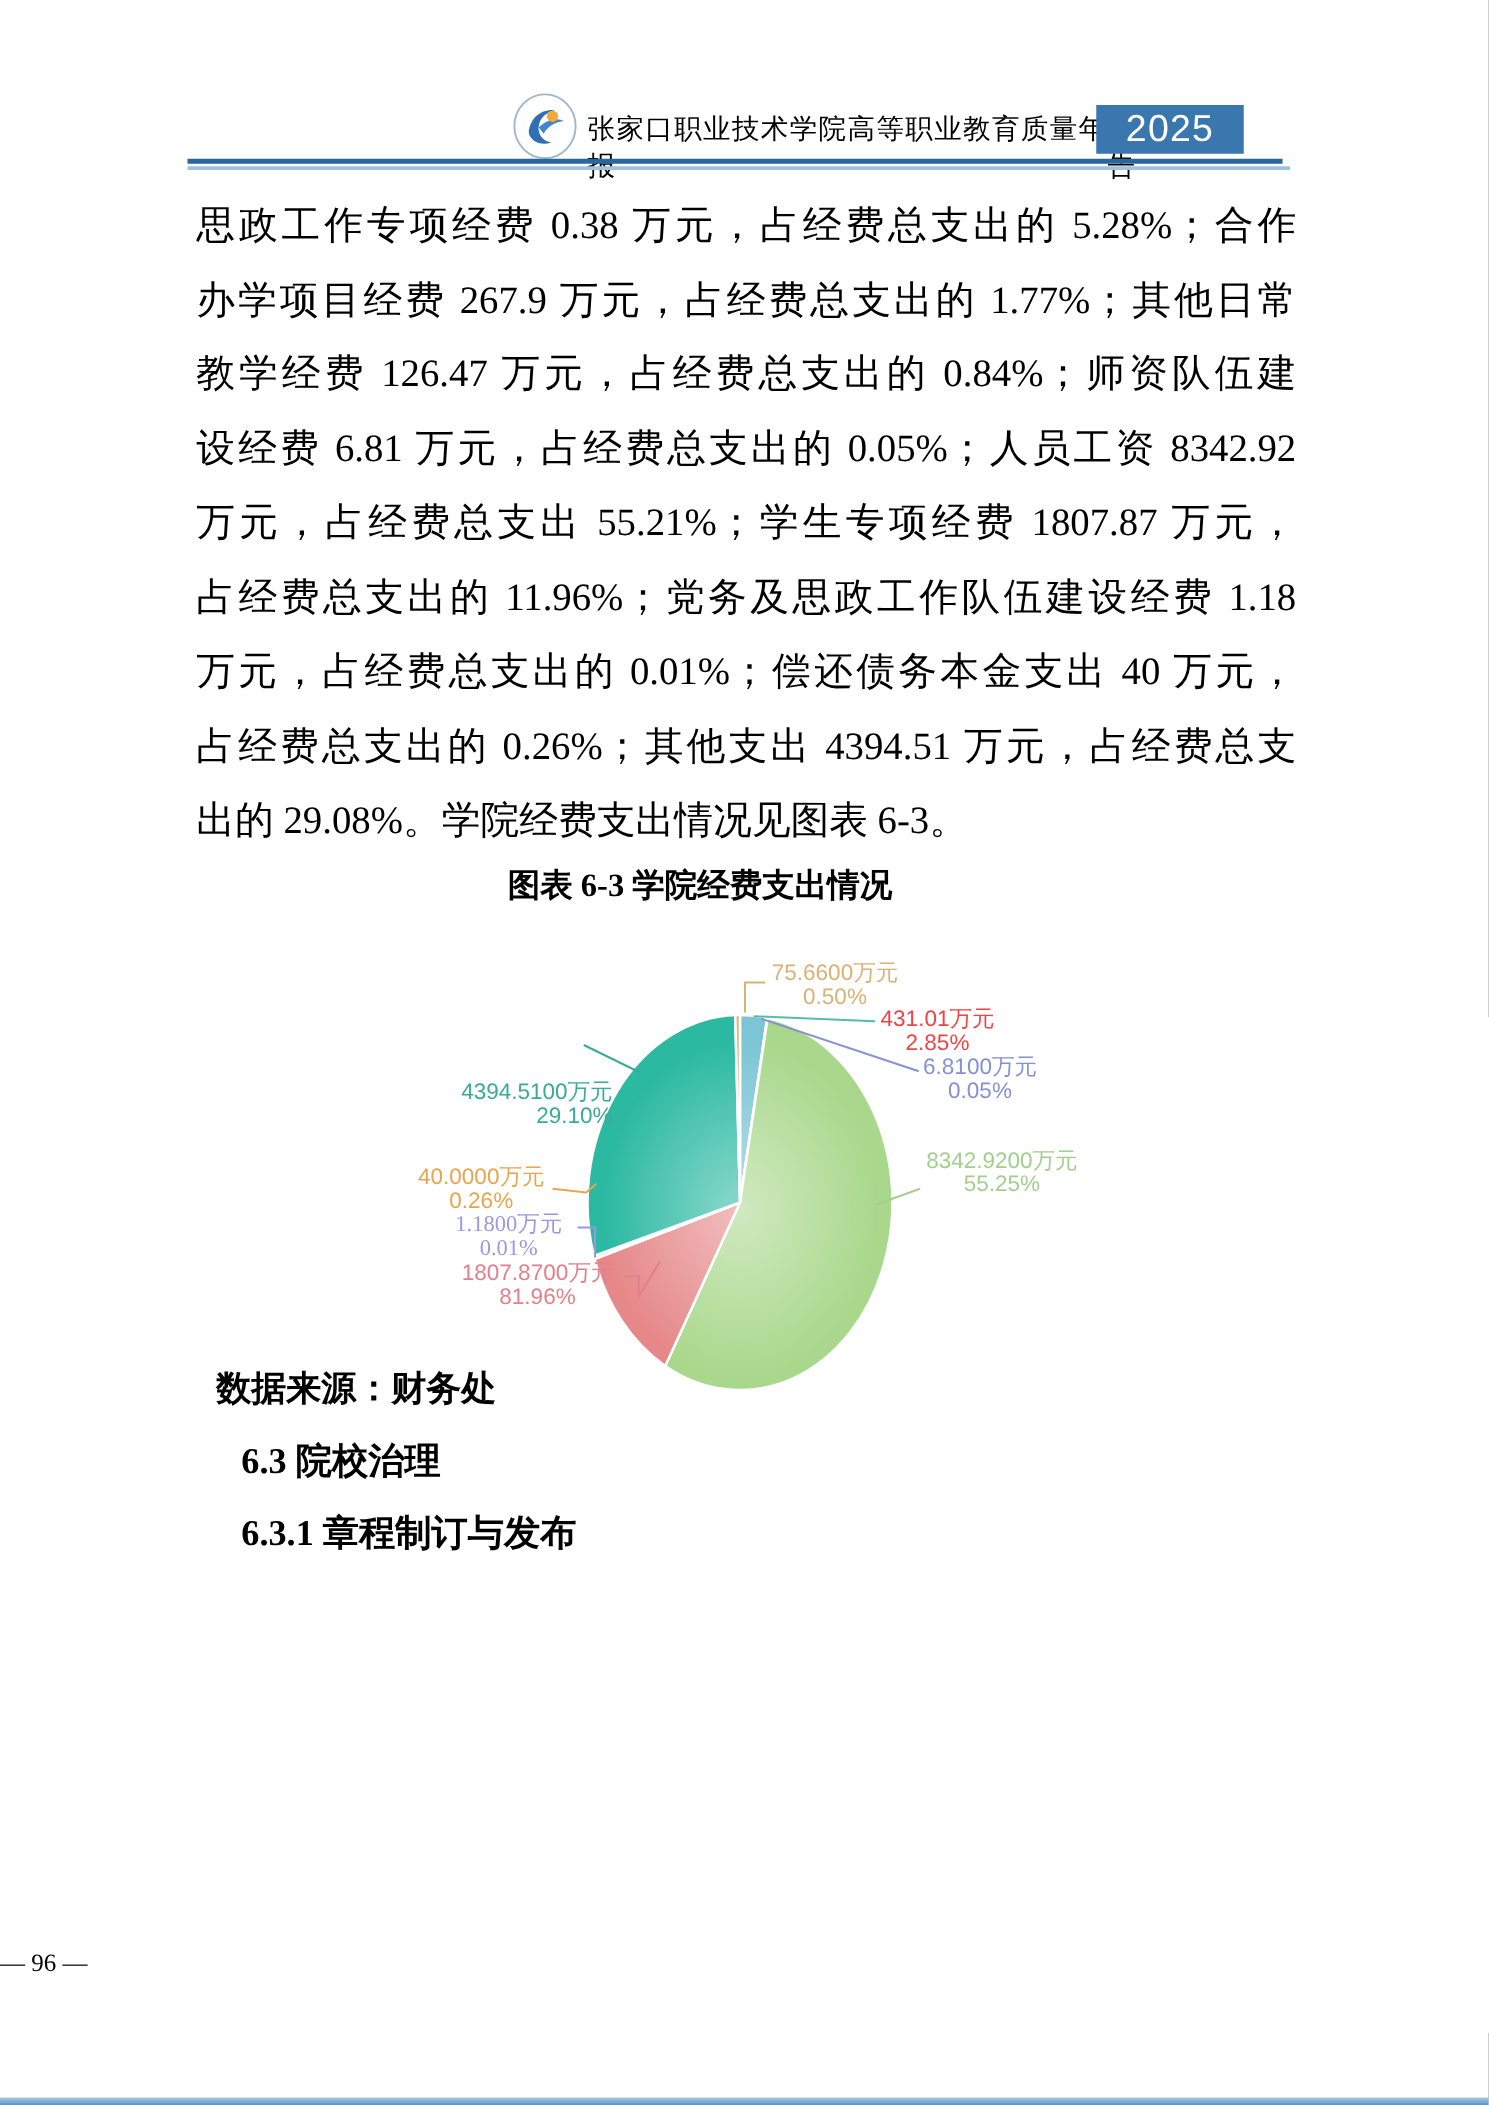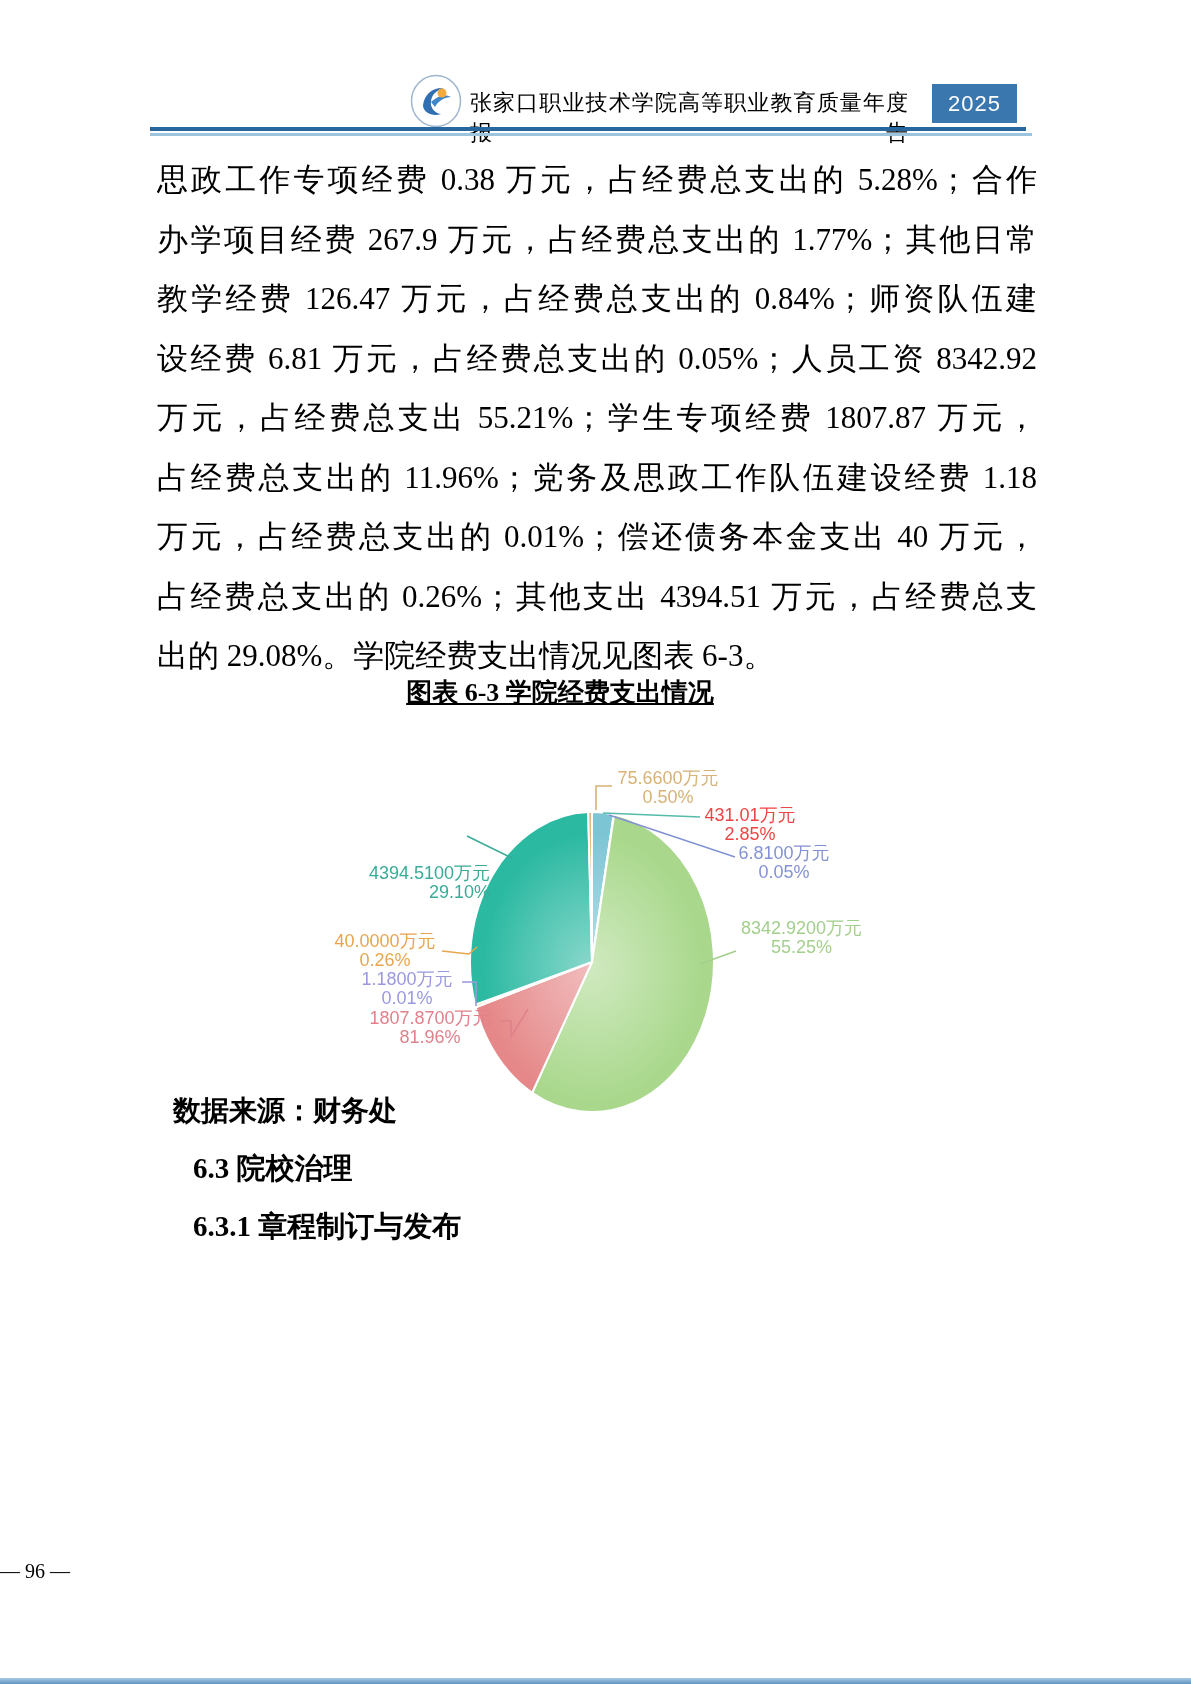--- a/index.html
+++ b/index.html
@@ -4,44 +4,44 @@
 <style>
   html,body{margin:0;padding:0;background:#888;}
   .page{position:relative;width:1191px;height:1684px;margin:0 auto;background:#ffffff;
         font-family:"Liberation Serif","DejaVu Serif",serif;color:#000;overflow:hidden;}
 
   
   .logo{position:absolute;left:410px;top:74px;width:52px;height:54px;}
   .header-title{position:absolute;left:470px;top:88px;width:438px;height:30px;
                 font-size:22px;line-height:30px;text-align:justify;text-align-last:justify;
                 font-weight:400;}
-  .year-badge{position:absolute;left:932px;top:84px;width:85px;height:39px;
+  .year-badge{position:absolute;left:877px;top:84px;width:118px;height:39px;
               display:flex;align-items:center;justify-content:center;
-              color:#fff;font-size:22px;letter-spacing:1px;
+              color:#fff;font-size:30px;letter-spacing:1px;
               font-family:"Liberation Sans","DejaVu Sans",sans-serif;}
   .rule-dark{position:absolute;left:150px;top:127px;width:876px;height:4px;background:#28679e;}
   .rule-light{position:absolute;left:150px;top:133px;width:882px;height:3px;background:#9cc4df;}
 
   
   .intro{position:absolute;left:157px;top:150px;width:880px;font-size:31px;}
   .jline{height:59.5px;line-height:59.5px;text-align:justify;text-align-last:justify;overflow:hidden;}
   .jline.last{text-align-last:left;}
-  .chart-caption{position:absolute;left:120px;top:675px;width:880px;text-align:center;
-                 font-size:26px;font-weight:bold;text-decoration:underline;}
+  .chart-caption{position:absolute;left:120px;top:691px;width:880px;text-align:center;
+                 font-size:26px;font-weight:bold;}
 
   
   .pie-svg{position:absolute;left:0;top:718px;}
   .pie-label{position:absolute;font-family:"Liberation Sans","DejaVu Sans",sans-serif;
              font-size:18px;line-height:19px;text-align:center;}
   .l-75  {left:578px;top:769px;width:180px;}
   .l-431 {left:660px;top:806px;width:180px;}
   .l-681 {left:694px;top:844px;width:180px;}
   .l-8342{left:737px;top:919px;width:129px;overflow:hidden;white-space:nowrap;}
   .l-1807{left:340px;top:1009px;width:180px;}
-  .l-118 {left:317px;top:970px;width:180px;}
+  .l-118 {left:317px;top:970px;width:180px;font-family:Liberation Serif, serif;}
   .l-40  {left:295px;top:932px;width:180px;}
   .l-4394{left:310px;top:864px;width:180px;text-align:right;}
 
   
   .source-note{position:absolute;left:173px;top:1092px;font-size:28px;font-weight:bold;}
   .h-section{position:absolute;left:193px;top:1149px;font-size:29px;font-weight:bold;}
   .h-subsection{position:absolute;left:193px;top:1207px;font-size:29px;font-weight:bold;}
   .body-par{position:absolute;left:157px;top:1266px;width:881px;font-size:31px;}
   .body-par .jline{height:55.5px;line-height:55.5px;}
   .body-par .jline.first{text-indent:40px;}

